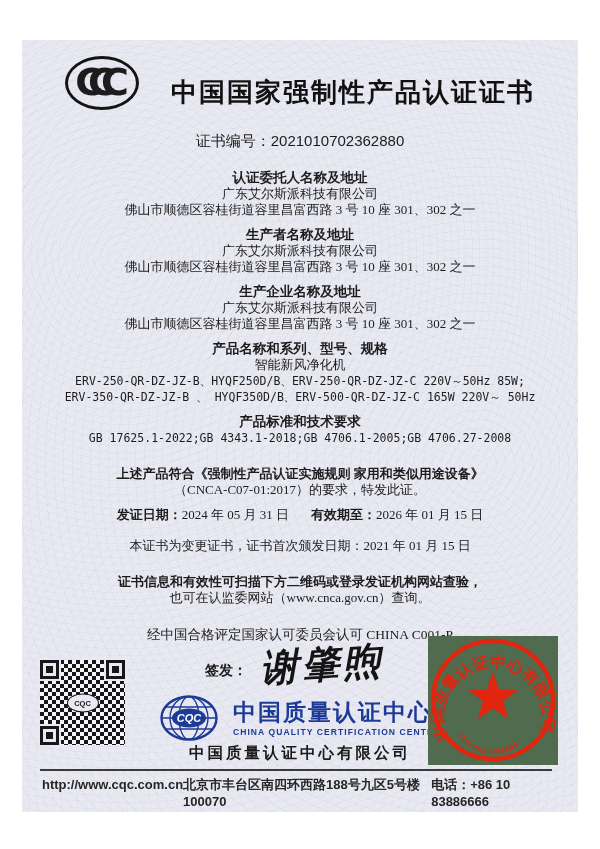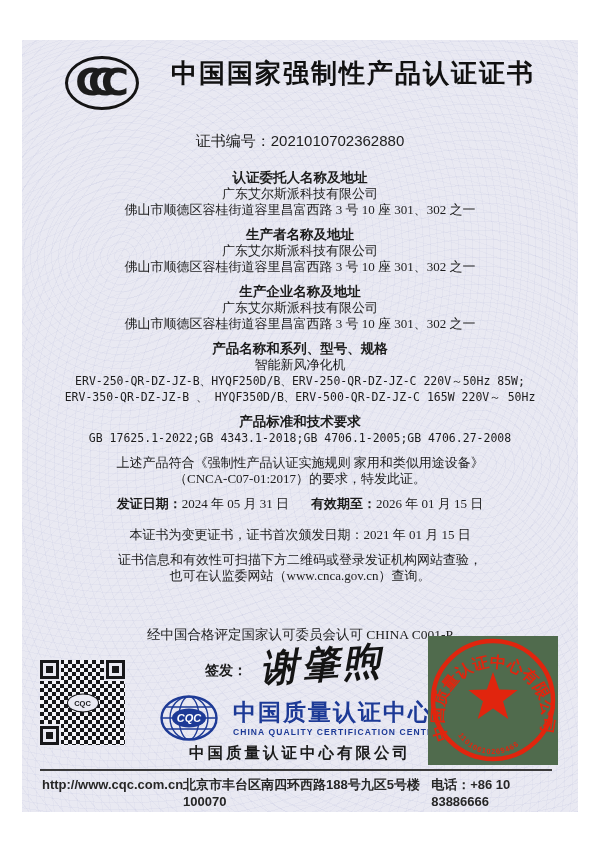--- a/index.html
+++ b/index.html
@@ -6,34 +6,34 @@
   body{width:600px;height:849px;background:#ffffff;font-family:"Liberation Serif",serif;color:#1c1c1c;overflow:hidden;}
   .canvas{position:relative;width:600px;height:849px;background:#ffffff;}
   .paper{position:absolute;left:22px;top:40px;width:556px;height:772px;
     background-color:#e9e9f2;
     background-image:
       repeating-radial-gradient(circle at 18% 28%, rgba(110,120,185,.055) 0 1px, transparent 1px 7px),
       repeating-radial-gradient(circle at 82% 55%, rgba(110,120,185,.06) 0 1px, transparent 1px 9px),
       repeating-radial-gradient(circle at 50% 95%, rgba(110,120,185,.045) 0 1px, transparent 1px 8px);
   }
   
-  .header-row{position:absolute;top:16px;left:0;right:0;display:flex;justify-content:center;align-items:flex-start;gap:32px;}
+  .header-row{position:absolute;top:16px;left:0;right:0;display:flex;justify-content:center;align-items:flex-end;gap:32px;}
   .ccc-logo{width:74px;height:54px;border:3px solid #141414;border-radius:50%;display:flex;align-items:center;justify-content:center;box-sizing:border-box;flex:0 0 auto;}
   .ccc-text{font-family:"DejaVu Sans",sans-serif;font-weight:bold;font-size:38px;letter-spacing:-15px;padding-right:15px;line-height:1;transform:translateY(-1px);}
   .cert-title{margin:0;font-family:"Liberation Sans",sans-serif;font-weight:bold;font-size:26px;letter-spacing:2px;color:#111;}
   
   .cert-no{position:absolute;top:92px;left:0;right:0;text-align:center;font-size:15px;}
   .cert-no .lbl{font-weight:normal;}
   .cert-no .num{font-family:"Liberation Sans",sans-serif;font-size:15px;}
   
   .bt{position:absolute;top:118px;left:0;right:0;text-align:center;font-size:13px;line-height:16px;}
   .bt .h{font-weight:bold;font-size:13.5px;margin-top:9px;}
   .bt .h.first{margin-top:12px;}
   .bt .mono{font-family:"DejaVu Sans Mono",monospace;font-size:11.5px;letter-spacing:0;}
-  .bt .mt7{margin-top:9px;}
+  .bt .mt7{margin-top:20px;font-weight:bold;}
   .bt .mt9{margin-top:9px;}
   .bt .mt5{margin-top:15px;}
   .dates .lbl{font-weight:bold;}
   .dates .sep{display:inline-block;width:22px;}
   
   .accred{position:absolute;top:586px;left:0;right:0;text-align:center;font-size:13.5px;}
   
   .sig-label{position:absolute;left:183px;top:622px;font-size:14px;font-weight:bold;}
   .sig-name{position:absolute;left:238px;top:598px;width:160px;font-family:"DejaVu Serif",serif;font-style:italic;font-weight:bold;font-size:38px;letter-spacing:3px;transform:rotate(-4deg);color:#141414;white-space:nowrap;}
   

